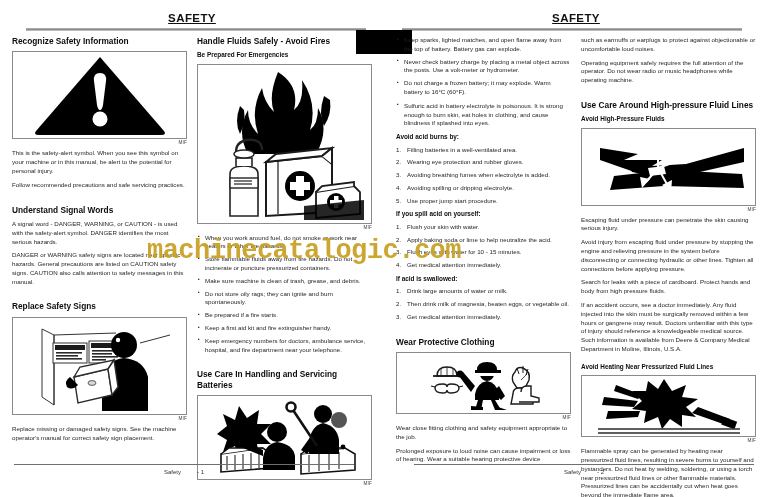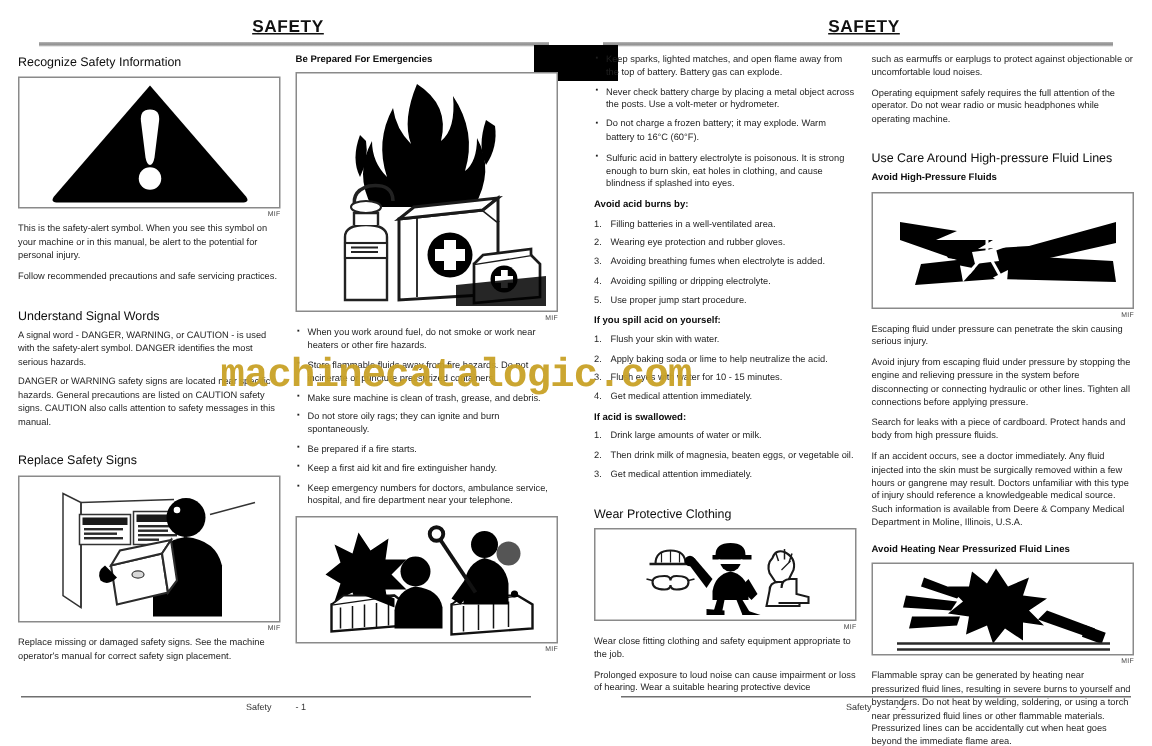--- a/index.html
+++ b/index.html
@@ -45,21 +45,21 @@
   .cols {
     display: flex;
     gap: 10px;
     padding-top: 6px;
     height: 440px;
   }
   .col { width: 176px; position: relative; }
 
   h2.sec {
     font-size: 8.3px;
-    font-weight: normal;
+    font-weight: bold;
     margin: 0 0 5px 0;
     line-height: 1.25;
     color: #0d0d0d;
   }
   h2.sec.gap { margin-top: 15px; }
   h3.sub {
     font-size: 6.4px;
     font-weight: bold;
     margin: 0 0 4px 0;
     line-height: 1.3;
@@ -258,20 +258,21 @@
             </svg>
           </div>
           <div class="cap">MIF</div>
         </div>
 
         <p class="body">Replace missing or damaged safety signs. See the machine operator's manual for correct safety sign placement.</p>
       </div>
 
       <div class="col">
 
+        <h2 class="sec">Handle Fluids Safely - Avoid Fires</h2>
         <h3 class="sub">Be Prepared For Emergencies</h3>
 
         <div class="figure">
           <div class="frame" style="height:160px;">
             <svg width="162" height="156" viewBox="0 0 162 156">
               <g fill="#000">
                 <path d="M74 6 Q64 30 70 46 Q60 36 58 22 Q46 44 54 68 Q44 58 44 44 Q32 66 44 88 L112 88 Q126 64 114 42 Q114 58 106 64 Q114 38 98 14 Q100 36 90 44 Q96 20 74 6 Z"></path>
                 <path d="M120 30 Q114 48 120 60 Q128 48 126 34 Z"></path>
                 <path d="M36 40 Q30 56 36 68 Q42 56 40 44 Z"></path>
               </g>
@@ -317,20 +318,21 @@
         <ul class="bul">
           <li>When you work around fuel, do not smoke or work near heaters or other fire hazards.</li>
           <li>Store flammable fluids away from fire hazards. Do not incinerate or puncture pressurized containers.</li>
           <li>Make sure machine is clean of trash, grease, and debris.</li>
           <li>Do not store oily rags; they can ignite and burn spontaneously.</li>
           <li>Be prepared if a fire starts.</li>
           <li>Keep a first aid kit and fire extinguisher handy.</li>
           <li>Keep emergency numbers for doctors, ambulance service, hospital, and fire department near your telephone.</li>
         </ul>
 
+        <h2 class="sec gap">Use Care In Handling and Servicing Batteries</h2>
 
         <div class="figure">
           <div class="frame" style="height:85px;">
             <svg width="160" height="80" viewBox="0 0 160 80">
               <g fill="#000">
                 <path d="M12 36 L22 28 L18 16 L30 22 L34 8 L42 20 L54 12 L52 26 L66 26 L56 36 L66 46 L52 46 L54 58 L42 50 L34 60 L30 48 L18 54 L22 42 Z"></path>
               </g>
               <g>
                 <path d="M16 56 L58 50 L66 56 L66 70 L16 74 Z" fill="#fff" stroke="#111" stroke-width="1.6"></path>
                 <path d="M16 56 L24 50 L58 50" fill="#fff" stroke="#111" stroke-width="1.4"></path>

